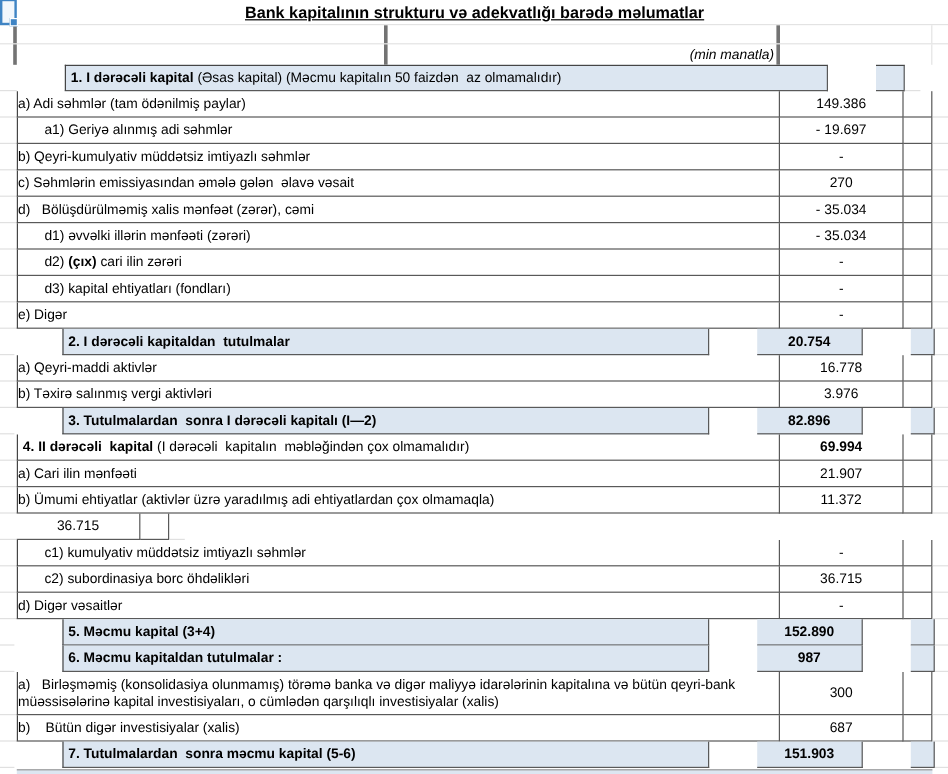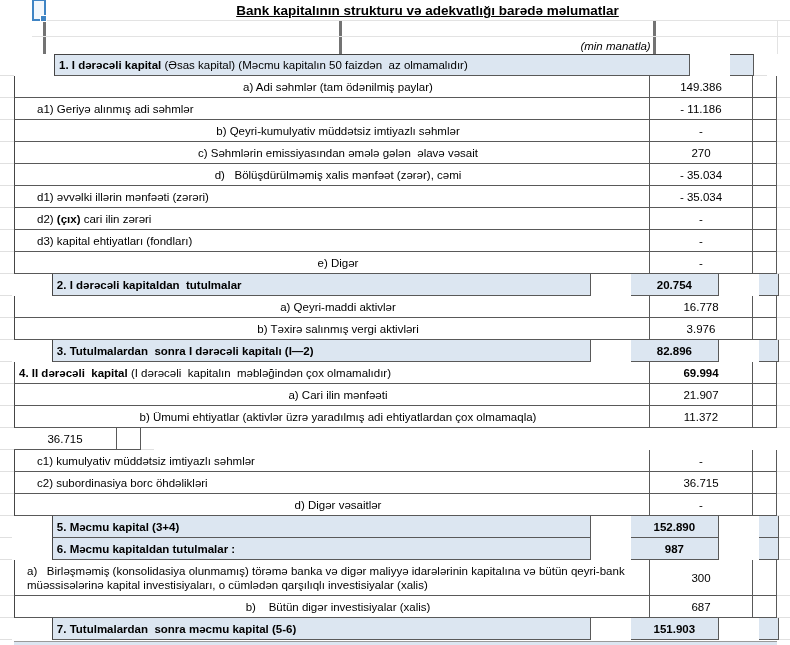--- a/index.html
+++ b/index.html
@@ -3,21 +3,21 @@
 <meta charset="utf-8">
 <style>
   html,body{margin:0;padding:0;}
   body{
     width:790px;height:645px;overflow:hidden;background:#ffffff;
     font-family:"Liberation Sans", sans-serif;color:#000;
     position:relative;
   }
   .b{font-weight:bold;}
   
-  .hrow{display:flex;box-sizing:border-box;margin-left:32px;}
+  .hrow{display:flex;box-sizing:border-box;}
   .hrow1{height:21px;border-bottom:1px solid #e3e3e3;position:relative;}
   .hrow2{height:16px;border-bottom:1px solid #e3e3e3;}
   .hrow3{height:17px;}
   .gcell{box-sizing:border-box;height:100%;border-right:3px solid #737373;}
   .gA{width:14px;}
   .gB{width:309px;}
   .gC{width:327px;}
   .gD{width:127px;border-right:1px solid #e3e3e3;}
   .gE{width:13px;border-right:none;}
   .sel-cell{
@@ -46,21 +46,21 @@
   .c{box-sizing:border-box;height:100%;border-bottom:1px solid #595959;border-right:1px solid #595959;display:flex;align-items:center;}
   .trow:first-child .c{border-top:1px solid #454545;}
   .ext{box-sizing:border-box;height:100%;border-bottom:1px solid #e0e0e0;}
   .ext-left{width:14px;}
   .ext-right{width:13px;}
   .c.label{width:636px;border-left:1px solid #454545;font-size:11.5px;white-space:pre-wrap;line-height:14px;}
   .c.val{width:103px;justify-content:center;font-size:11.5px;}
   .c.narrow{width:24px;}
   .trow.blue .c{background:#dce6f1;margin-left:40px;}
   .lv0{padding-left:4px;}
-  .lv1{padding-left:12px;justify-content:center;}
+  .lv1{padding-left:0;}
   .lv2{padding-left:22px;}
   
   .sliver-gap{height:1px;}
   .sliver{
     margin-left:14px;width:763px;height:4px;background:#dce6f1;
     border-top:1px solid #9a9a9a;box-sizing:border-box;
   }
 </style>
 </head>
 <body>
@@ -98,21 +98,21 @@
     <div class="trow">
       <div class="ext ext-left"></div>
       <div class="c label lv1"><span>a) Adi səhmlər (tam ödənilmiş paylar)</span></div>
       <div class="c val">149.386</div>
       <div class="c narrow"></div>
       <div class="ext ext-right"></div>
     </div>
     <div class="trow">
       <div class="ext ext-left"></div>
       <div class="c label lv2"><span>a1) Geriyə alınmış adi səhmlər</span></div>
-      <div class="c val">- 11.186</div>
+      <div class="c val">- 19.697</div>
       <div class="c narrow"></div>
       <div class="ext ext-right"></div>
     </div>
     <div class="trow">
       <div class="ext ext-left"></div>
       <div class="c label lv1"><span>b) Qeyri-kumulyativ müddətsiz imtiyazlı səhmlər</span></div>
       <div class="c val">-</div>
       <div class="c narrow"></div>
       <div class="ext ext-right"></div>
     </div>

